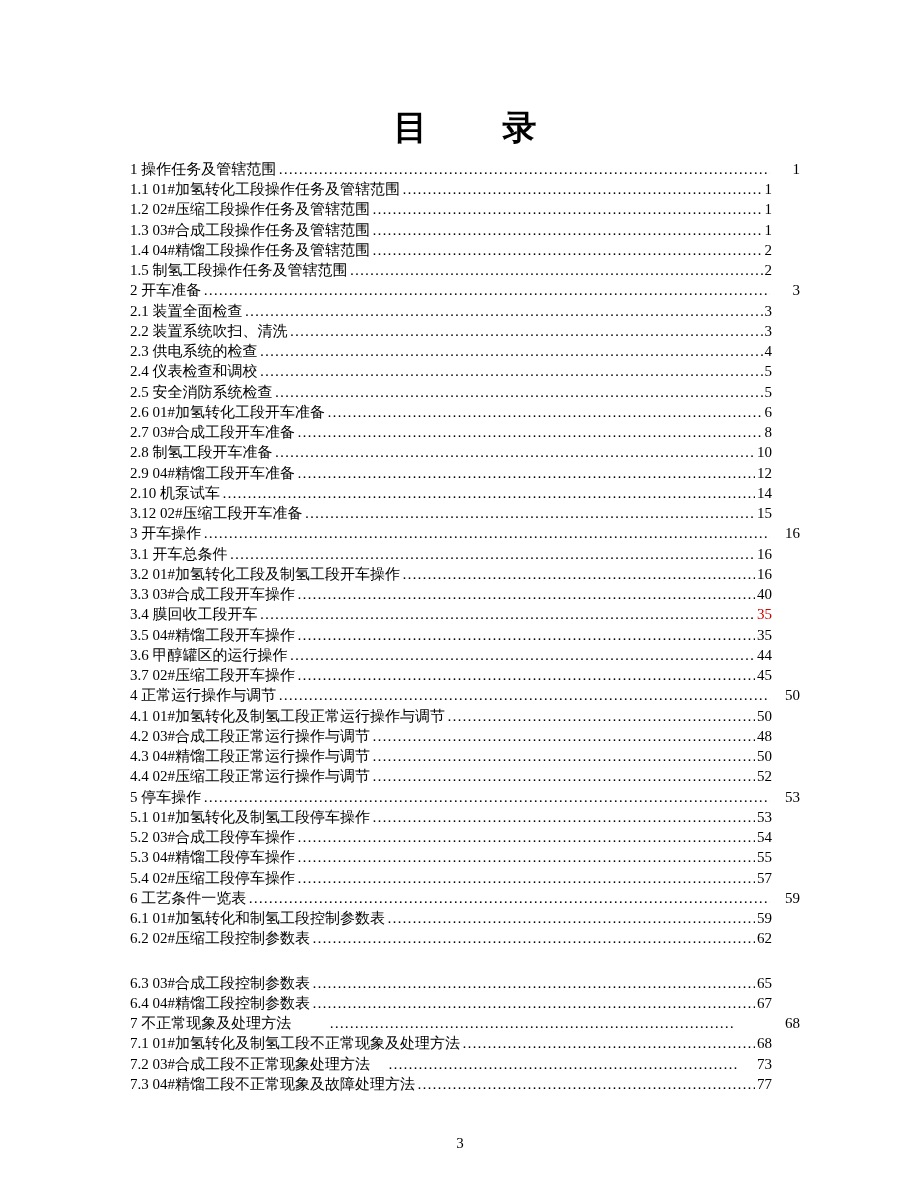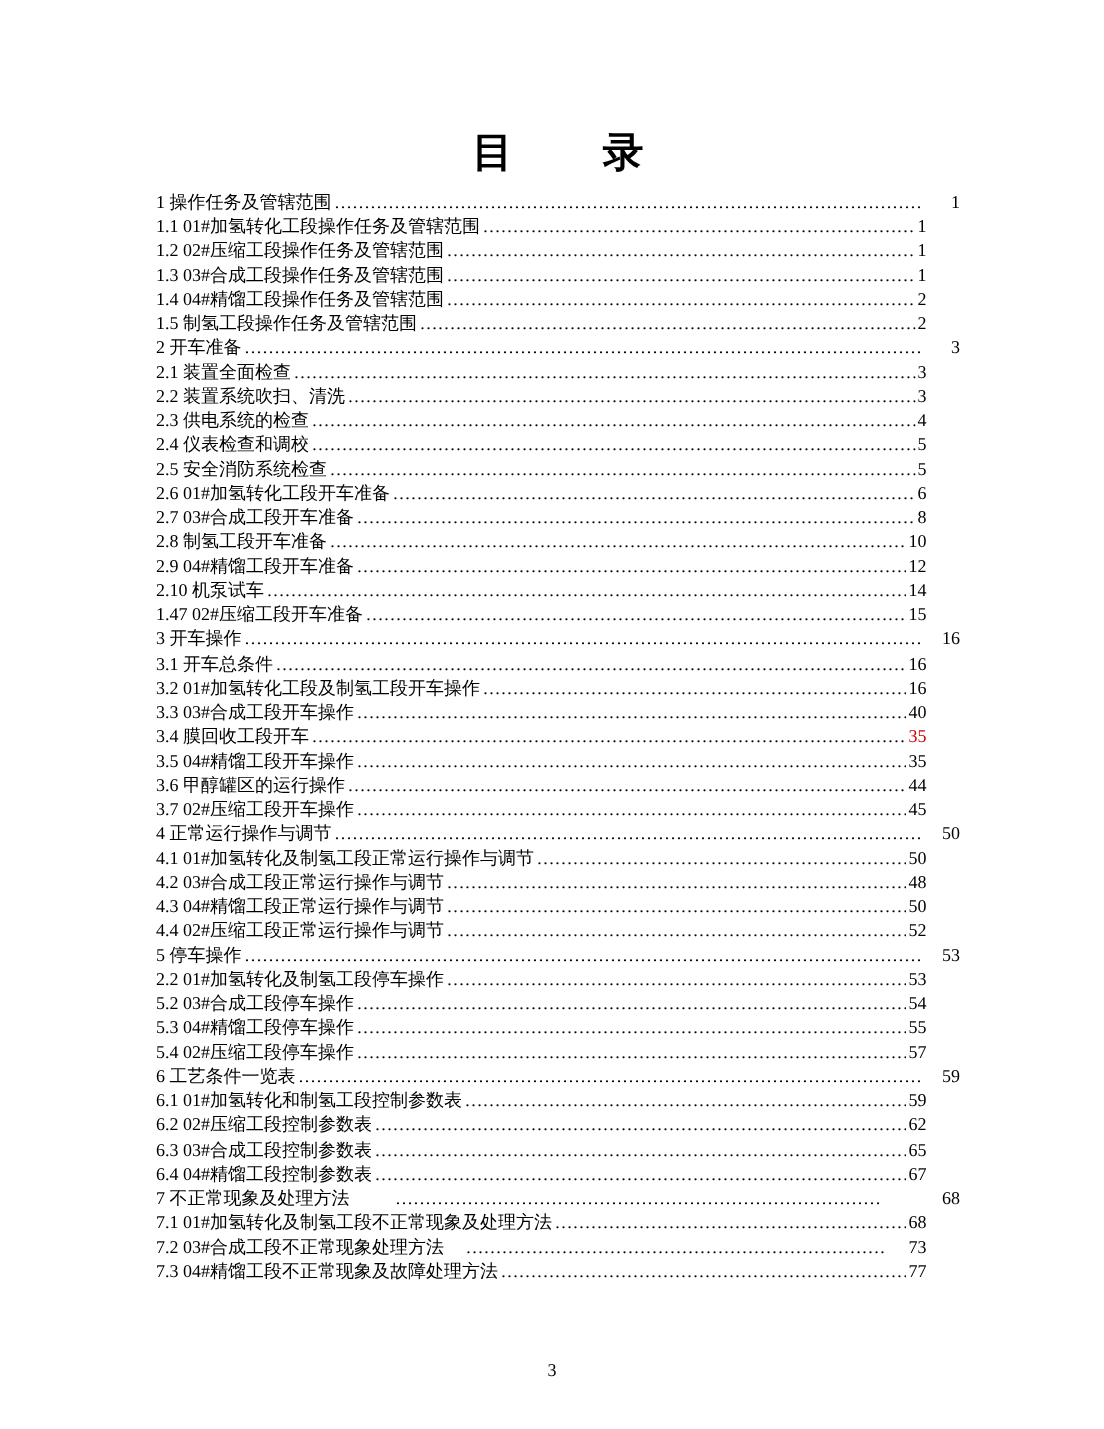--- a/index.html
+++ b/index.html
@@ -153,21 +153,21 @@
         <span class="toc-label">2.9 04#精馏工段开车准备</span>
         <span class="toc-dots"></span>
         <span class="toc-page">12</span>
       </div>
       <div class="toc-row" style="padding-right: 28px;">
         <span class="toc-label">2.10  机泵试车</span>
         <span class="toc-dots"></span>
         <span class="toc-page">14</span>
       </div>
       <div class="toc-row" style="padding-right: 28px;">
-        <span class="toc-label">1.47 02#压缩工段开车准备</span>
+        <span class="toc-label">3.12 02#压缩工段开车准备</span>
         <span class="toc-dots"></span>
         <span class="toc-page">15</span>
       </div>
       <div class="toc-row toplevel" style="padding-right: 0px;">
         <span class="toc-label">3  开车操作</span>
         <span class="toc-dots"></span>
         <span class="toc-page" style="padding-left: 8px;">16</span>
       </div>
       <div class="toc-row" style="padding-right: 28px;">
         <span class="toc-label">3.1  开车总条件</span>
@@ -228,21 +228,21 @@
         <span class="toc-label">4.4 02#压缩工段正常运行操作与调节</span>
         <span class="toc-dots"></span>
         <span class="toc-page">52</span>
       </div>
       <div class="toc-row toplevel" style="padding-right: 0px;">
         <span class="toc-label">5  停车操作</span>
         <span class="toc-dots"></span>
         <span class="toc-page" style="padding-left: 8px;">53</span>
       </div>
       <div class="toc-row" style="padding-right: 28px;">
-        <span class="toc-label">2.2 01#加氢转化及制氢工段停车操作</span>
+        <span class="toc-label">5.1 01#加氢转化及制氢工段停车操作</span>
         <span class="toc-dots"></span>
         <span class="toc-page">53</span>
       </div>
       <div class="toc-row" style="padding-right: 28px;">
         <span class="toc-label">5.2 03#合成工段停车操作</span>
         <span class="toc-dots"></span>
         <span class="toc-page">54</span>
       </div>
       <div class="toc-row" style="padding-right: 28px;">
         <span class="toc-label">5.3 04#精馏工段停车操作</span>
@@ -262,21 +262,21 @@
       <div class="toc-row" style="padding-right: 28px;">
         <span class="toc-label">6.1 01#加氢转化和制氢工段控制参数表</span>
         <span class="toc-dots"></span>
         <span class="toc-page">59</span>
       </div>
       <div class="toc-row" style="padding-right: 28px;">
         <span class="toc-label">6.2 02#压缩工段控制参数表</span>
         <span class="toc-dots"></span>
         <span class="toc-page">62</span>
       </div>
-      <div class="toc-row" style="padding-right: 28px;">
+      <div class="toc-row" style="padding-right: 28px; margin-top: 24px;">
         <span class="toc-label">6.3 03#合成工段控制参数表</span>
         <span class="toc-dots"></span>
         <span class="toc-page">65</span>
       </div>
       <div class="toc-row" style="padding-right: 28px;">
         <span class="toc-label">6.4 04#精馏工段控制参数表</span>
         <span class="toc-dots"></span>
         <span class="toc-page">67</span>
       </div>
       <div class="toc-row toplevel" style="padding-right: 0px; gap: 36px;">

